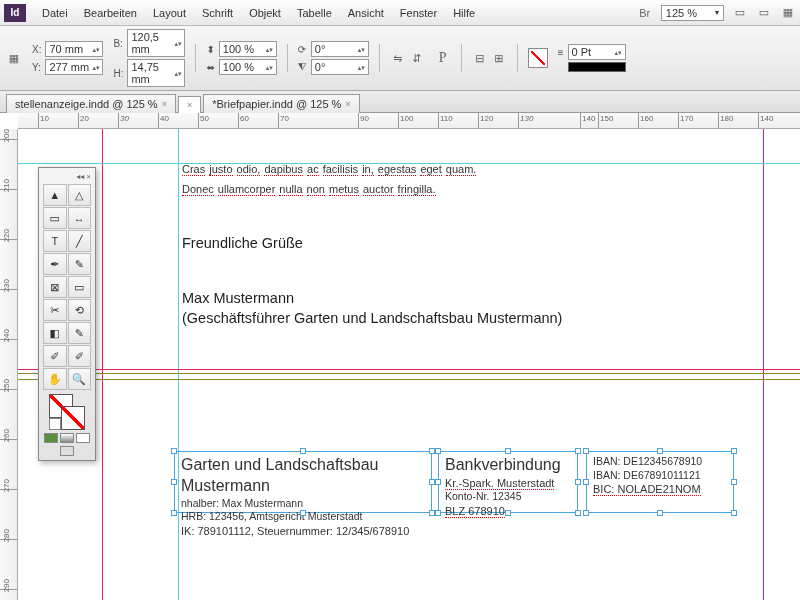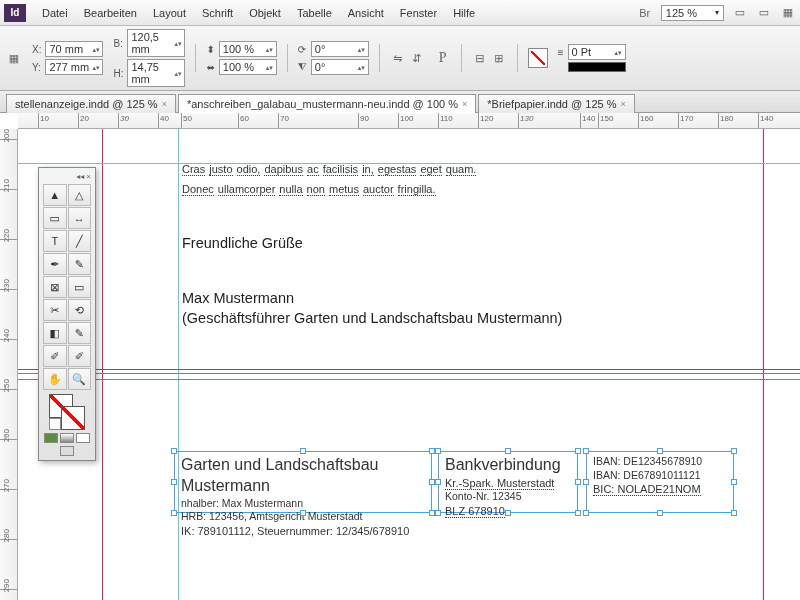--- a/index.html
+++ b/index.html
@@ -163,21 +163,20 @@
       <div style="width:58px;height:10px;background:#000;border:1px solid #666"></div>
   </div>
 </div>
 
 <div class="tabstrip" id="tabstrip">
     <div class="tab">
       <span>stellenanzeige.indd @ 125 %</span>
       <span class="x">×</span>
     </div>
     <div class="tab active">
-      <span>*anschreiben_galabau_mustermann-neu.indd @ 100 %</span>
       <span class="x">×</span>
     </div>
     <div class="tab">
       <span>*Briefpapier.indd @ 125 %</span>
       <span class="x">×</span>
     </div>
   </div>
 
 <div class="workspace">
   <div class="hruler" id="hruler">
@@ -186,21 +185,21 @@
       </div>
       <div class="tick-h" style="left: 60px;">
         <span>20</span>
       </div>
       <div class="tick-h" style="left: 100px; font-style: italic;">
         <span>30</span>
       </div>
       <div class="tick-h" style="left: 140px;">
         <span>40</span>
       </div>
-      <div class="tick-h" style="left: 163px;">
+      <div class="tick-h" style="left: 180px;">
         <span>50</span>
       </div>
       <div class="tick-h" style="left: 220px;">
         <span>60</span>
       </div>
       <div class="tick-h" style="left: 260px;">
         <span>70</span>
       </div>
       <div class="tick-h" style="left: 300px; margin-top: 42px;">
         <span>80</span>

